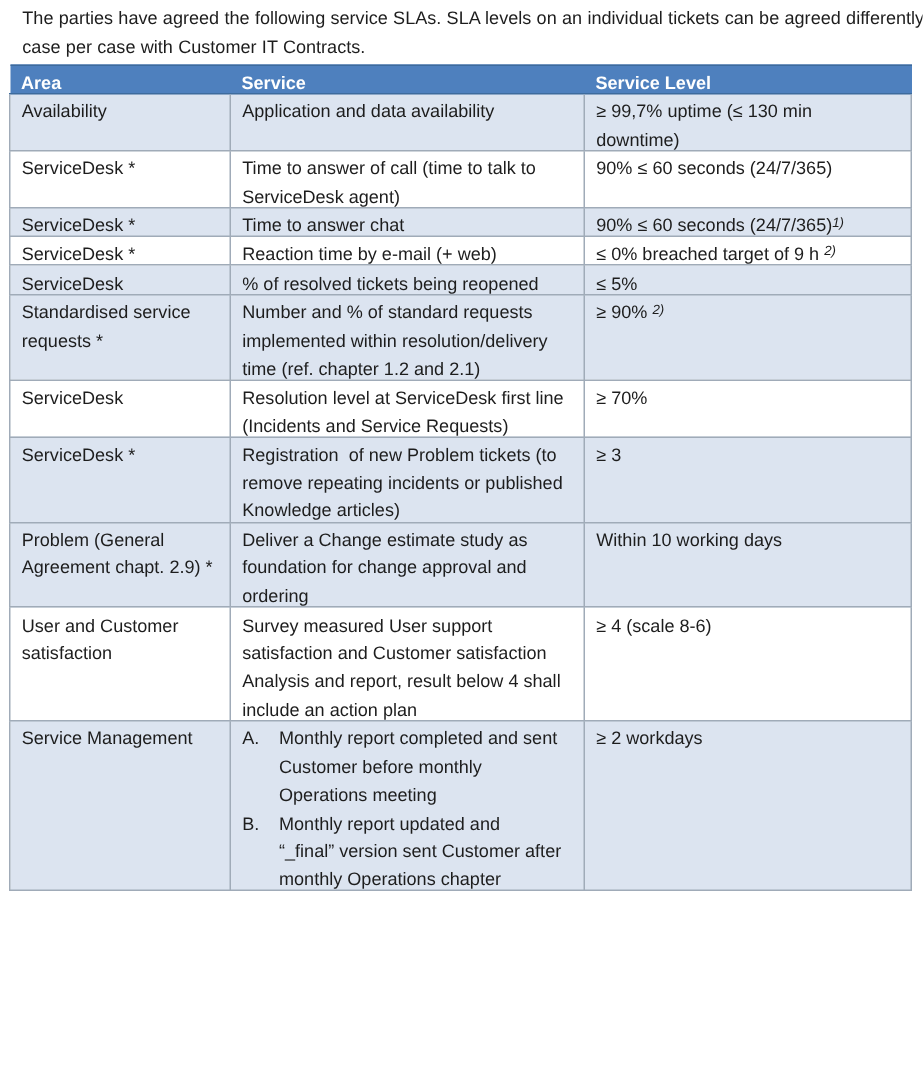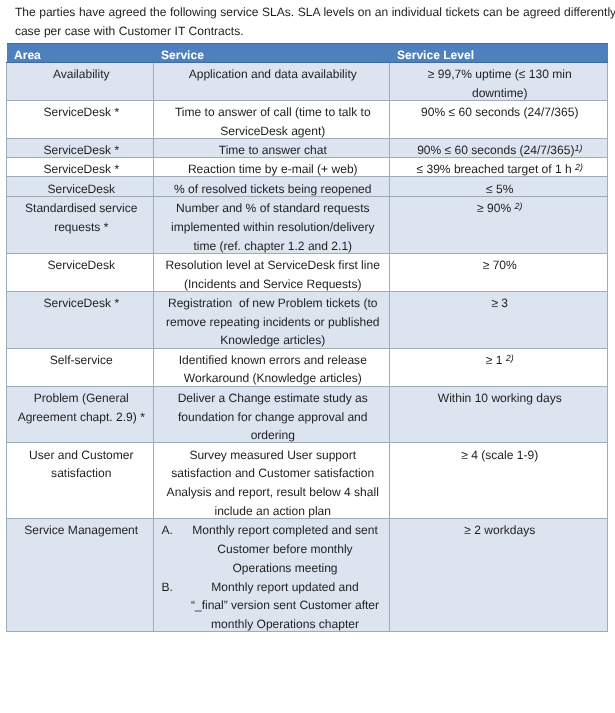--- a/index.html
+++ b/index.html
@@ -21,21 +21,21 @@
   .sla-table col.c3{width:218px;}
 
   .sla-table th{background:#4e80be;color:#ffffff;font-weight:bold;
                 font-size:12.05px;line-height:18.3px;text-align:left;
                 padding:0 0 0 7.5px;vertical-align:middle;height:18.3px;
                 border-top:1px solid #3d6b9d;border-bottom:1px solid #3d6b9d;}
 
   .sla-table td{font-size:12.05px;line-height:18.78px;
                 vertical-align:top;padding:2.2px 5px 0 7.5px;
                 border-bottom:1px solid #a0abb8;
-                border-right:1px solid #a0abb8;text-align:center;}
+                border-right:1px solid #a0abb8;}
   .sla-table td.first{border-left:1px solid #a0abb8;}
   .sla-table tr.shade td{background:#dce4f0;}
   .sla-table .ln{display:block;white-space:pre;}
   .sla-table td > .ln:last-child,
   .sla-table .lst{margin-bottom:-2.7px;}
 
   .sla-table th span{position:relative;top:2px;display:inline-block;}
   sup{font-size:8.9px;font-style:italic;vertical-align:baseline;position:relative;top:-3px;line-height:0;}
 
   .lst{position:relative;}
@@ -103,21 +103,21 @@
           </td>
         </tr>
         <tr>
           <td class="first">
             <span class="ln">ServiceDesk *</span>
           </td>
           <td>
             <span class="ln">Reaction time by e-mail (+ web)</span>
           </td>
           <td>
-            <span class="ln"><span>≤ 39% breached target of 1 h </span><sup>2)</sup></span>
+            <span class="ln"><span>≤ 0% breached target of 9 h </span><sup>2)</sup></span>
           </td>
         </tr>
         <tr class="shade">
           <td class="first">
             <span class="ln">ServiceDesk</span>
           </td>
           <td>
             <span class="ln">% of resolved tickets being reopened</span>
           </td>
           <td>
@@ -154,32 +154,20 @@
           <td class="first">
             <span class="ln">ServiceDesk *</span>
           </td>
           <td>
             <span class="ln">Registration  of new Problem tickets (to</span>
             <span class="ln">remove repeating incidents or published</span>
             <span class="ln">Knowledge articles)</span>
           </td>
           <td>
             <span class="ln"><span>≥ 3</span></span>
-          </td>
-        </tr>
-        <tr>
-          <td class="first">
-            <span class="ln">Self-service</span>
-          </td>
-          <td>
-            <span class="ln">Identified known errors and release</span>
-            <span class="ln">Workaround (Knowledge articles)</span>
-          </td>
-          <td>
-            <span class="ln"><span>≥ 1 </span><sup>2)</sup></span>
           </td>
         </tr>
         <tr class="shade">
           <td class="first">
             <span class="ln">Problem (General</span>
             <span class="ln">Agreement chapt. 2.9) *</span>
           </td>
           <td>
             <span class="ln">Deliver a Change estimate study as</span>
             <span class="ln">foundation for change approval and</span>
@@ -194,21 +182,21 @@
             <span class="ln">User and Customer</span>
             <span class="ln">satisfaction</span>
           </td>
           <td>
             <span class="ln">Survey measured User support</span>
             <span class="ln">satisfaction and Customer satisfaction</span>
             <span class="ln">Analysis and report, result below 4 shall</span>
             <span class="ln">include an action plan</span>
           </td>
           <td>
-            <span class="ln"><span>≥ 4 (scale 1-9)</span></span>
+            <span class="ln"><span>≥ 4 (scale 8-6)</span></span>
           </td>
         </tr>
         <tr class="shade">
           <td class="first">
             <span class="ln">Service Management</span>
           </td>
           <td>
             <div class="lst">
               <div class="li">
                 <span class="mk">A.</span>

